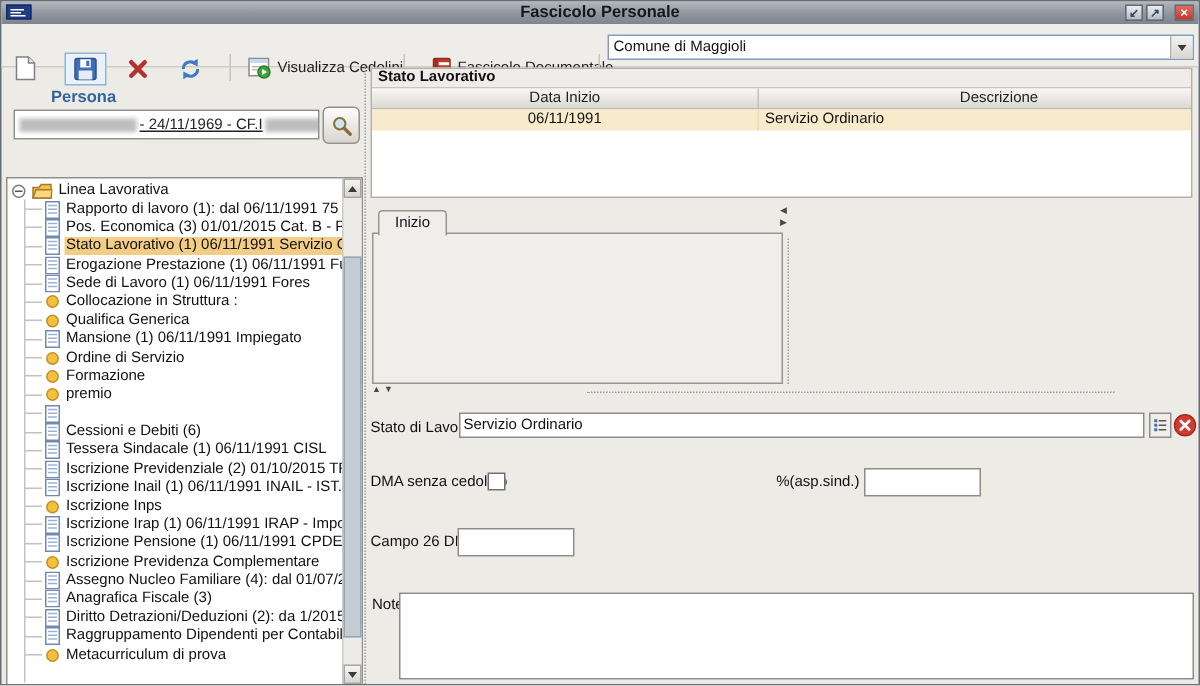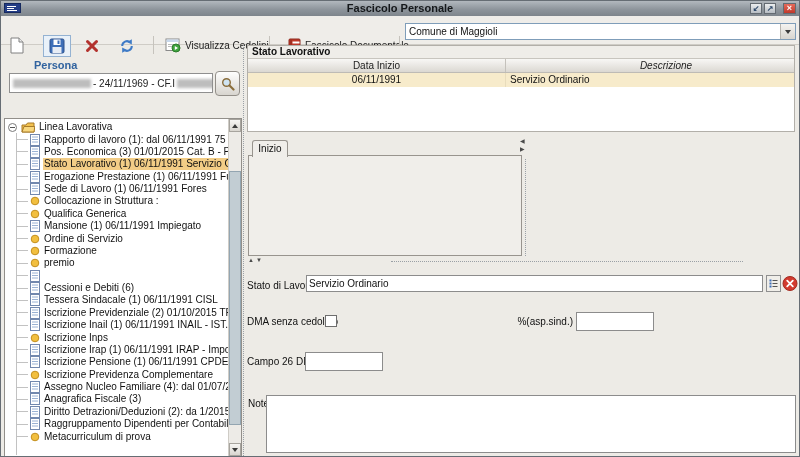--- a/index.html
+++ b/index.html
@@ -34,21 +34,21 @@
     background:linear-gradient(#F4F3F0,#D8D5CF); border-left:1px solid #B7B4AE;
     display:flex; align-items:center; justify-content:center; }
   .tri-down { width:0; height:0; border-left:3px solid transparent; border-right:3px solid transparent;
     border-top:4px solid #3A3A3A; }
 
   
   .persona-label { position:absolute; left:33px; top:58px; font-size:11px; font-weight:bold; color:#31639F; }
   .persona-input { position:absolute; left:8px; top:72px; width:204px; height:20px; background:#fff;
     border:1px solid #8F8F8F; display:flex; align-items:center; padding:0 3px; overflow:hidden; }
   .blurblock { height:9px; background:#BDBDBD; filter:blur(1.5px); flex:none; }
-  .persona-input .vtext { font-size:10px; color:#222; white-space:nowrap; padding:0 2px; }
+  .persona-input .vtext { font-size:10px; color:#222; white-space:nowrap; padding:0 2px;text-decoration:underline; }
   .roundbtn { border:1px solid #938F89; border-radius:4px; background:linear-gradient(#FEFEFD,#D8D5CF);
     display:flex; align-items:center; justify-content:center; }
   .search-btn { position:absolute; left:214px; top:70px; width:25px; height:25px; }
 
   .splitter-v { position:absolute; left:242px; top:44px; bottom:0; width:0; border-left:1px dotted #9AA0A6; }
 
   .tree-box { position:absolute; left:3px; top:117px; width:238px; height:339px; background:#fff;
     border:1px solid #928F8A; }
   .tree-content { position:absolute; left:1px; top:1px; right:13px; bottom:1px; overflow:hidden; padding-top:1px; }
   .tree-vline { position:absolute; left:10px; top:13px; height:327px; width:0; border-left:1px solid #C2C2C2; }
@@ -71,28 +71,28 @@
     border:1px solid #93A5B1; }
 
   
   .sl-group { position:absolute; left:246px; top:44px; width:548px; height:87px; background:#fff;
     border:1px solid #B2AFA9; }
   .sl-title { height:13px; background:#EFEDE9; border-bottom:1px solid #C8C5BF;
     font-size:10px; font-weight:bold; color:#111; line-height:12px; padding-left:4px; }
   .thead { display:flex; height:14px; background:linear-gradient(#F8F7F5,#DBD8D2); border-bottom:1px solid #BEBBB5;gap:32px; }
   .th { font-size:10px; color:#222; text-align:center; line-height:13px; }
   .th1 { width:258px; border-right:1px solid #C4C1BB; }
-  .th2 { flex:1;font-style:italic; }
+  .th2 { flex:1; }
   .trow { display:flex; height:14px; background:#F7EBCB; }
   .td { font-size:10px; line-height:14px; color:#111; }
   .td1 { width:258px; text-align:center; border-right:1px solid #E8DCBC; }
   .td2 { flex:1; padding-left:4px; }
 
   
-  .tab { position:absolute; left:251px; top:139px; width:36px; height:17px; background:#F0EEEA;
+  .tab { position:absolute; left:251px; top:139px; width:46px; height:17px; background:#F0EEEA;
     border:1px solid #98948E; border-bottom:none; border-radius:3px 3px 0 0; z-index:2;
     font-size:10px; text-align:center; line-height:15px; color:#111; }
   .tabpanel { position:absolute; left:247px; top:154px; width:274px; height:101px; background:#F0EEEA;
     border:1px solid #98948E; z-index:1; }
   .flabel { position:absolute; font-size:10px; color:#111; white-space:nowrap; }
   .field { position:absolute; border:1px solid #8C8C8C; background:#fff; font-size:10px; color:#111;
     padding:0 2px; }
   input.field { outline:none; }
   .center { text-align:center; }
   .ddbtn { position:absolute; border:1px solid #8F8F8F; background:linear-gradient(#F5F4F1,#D9D6D0);

